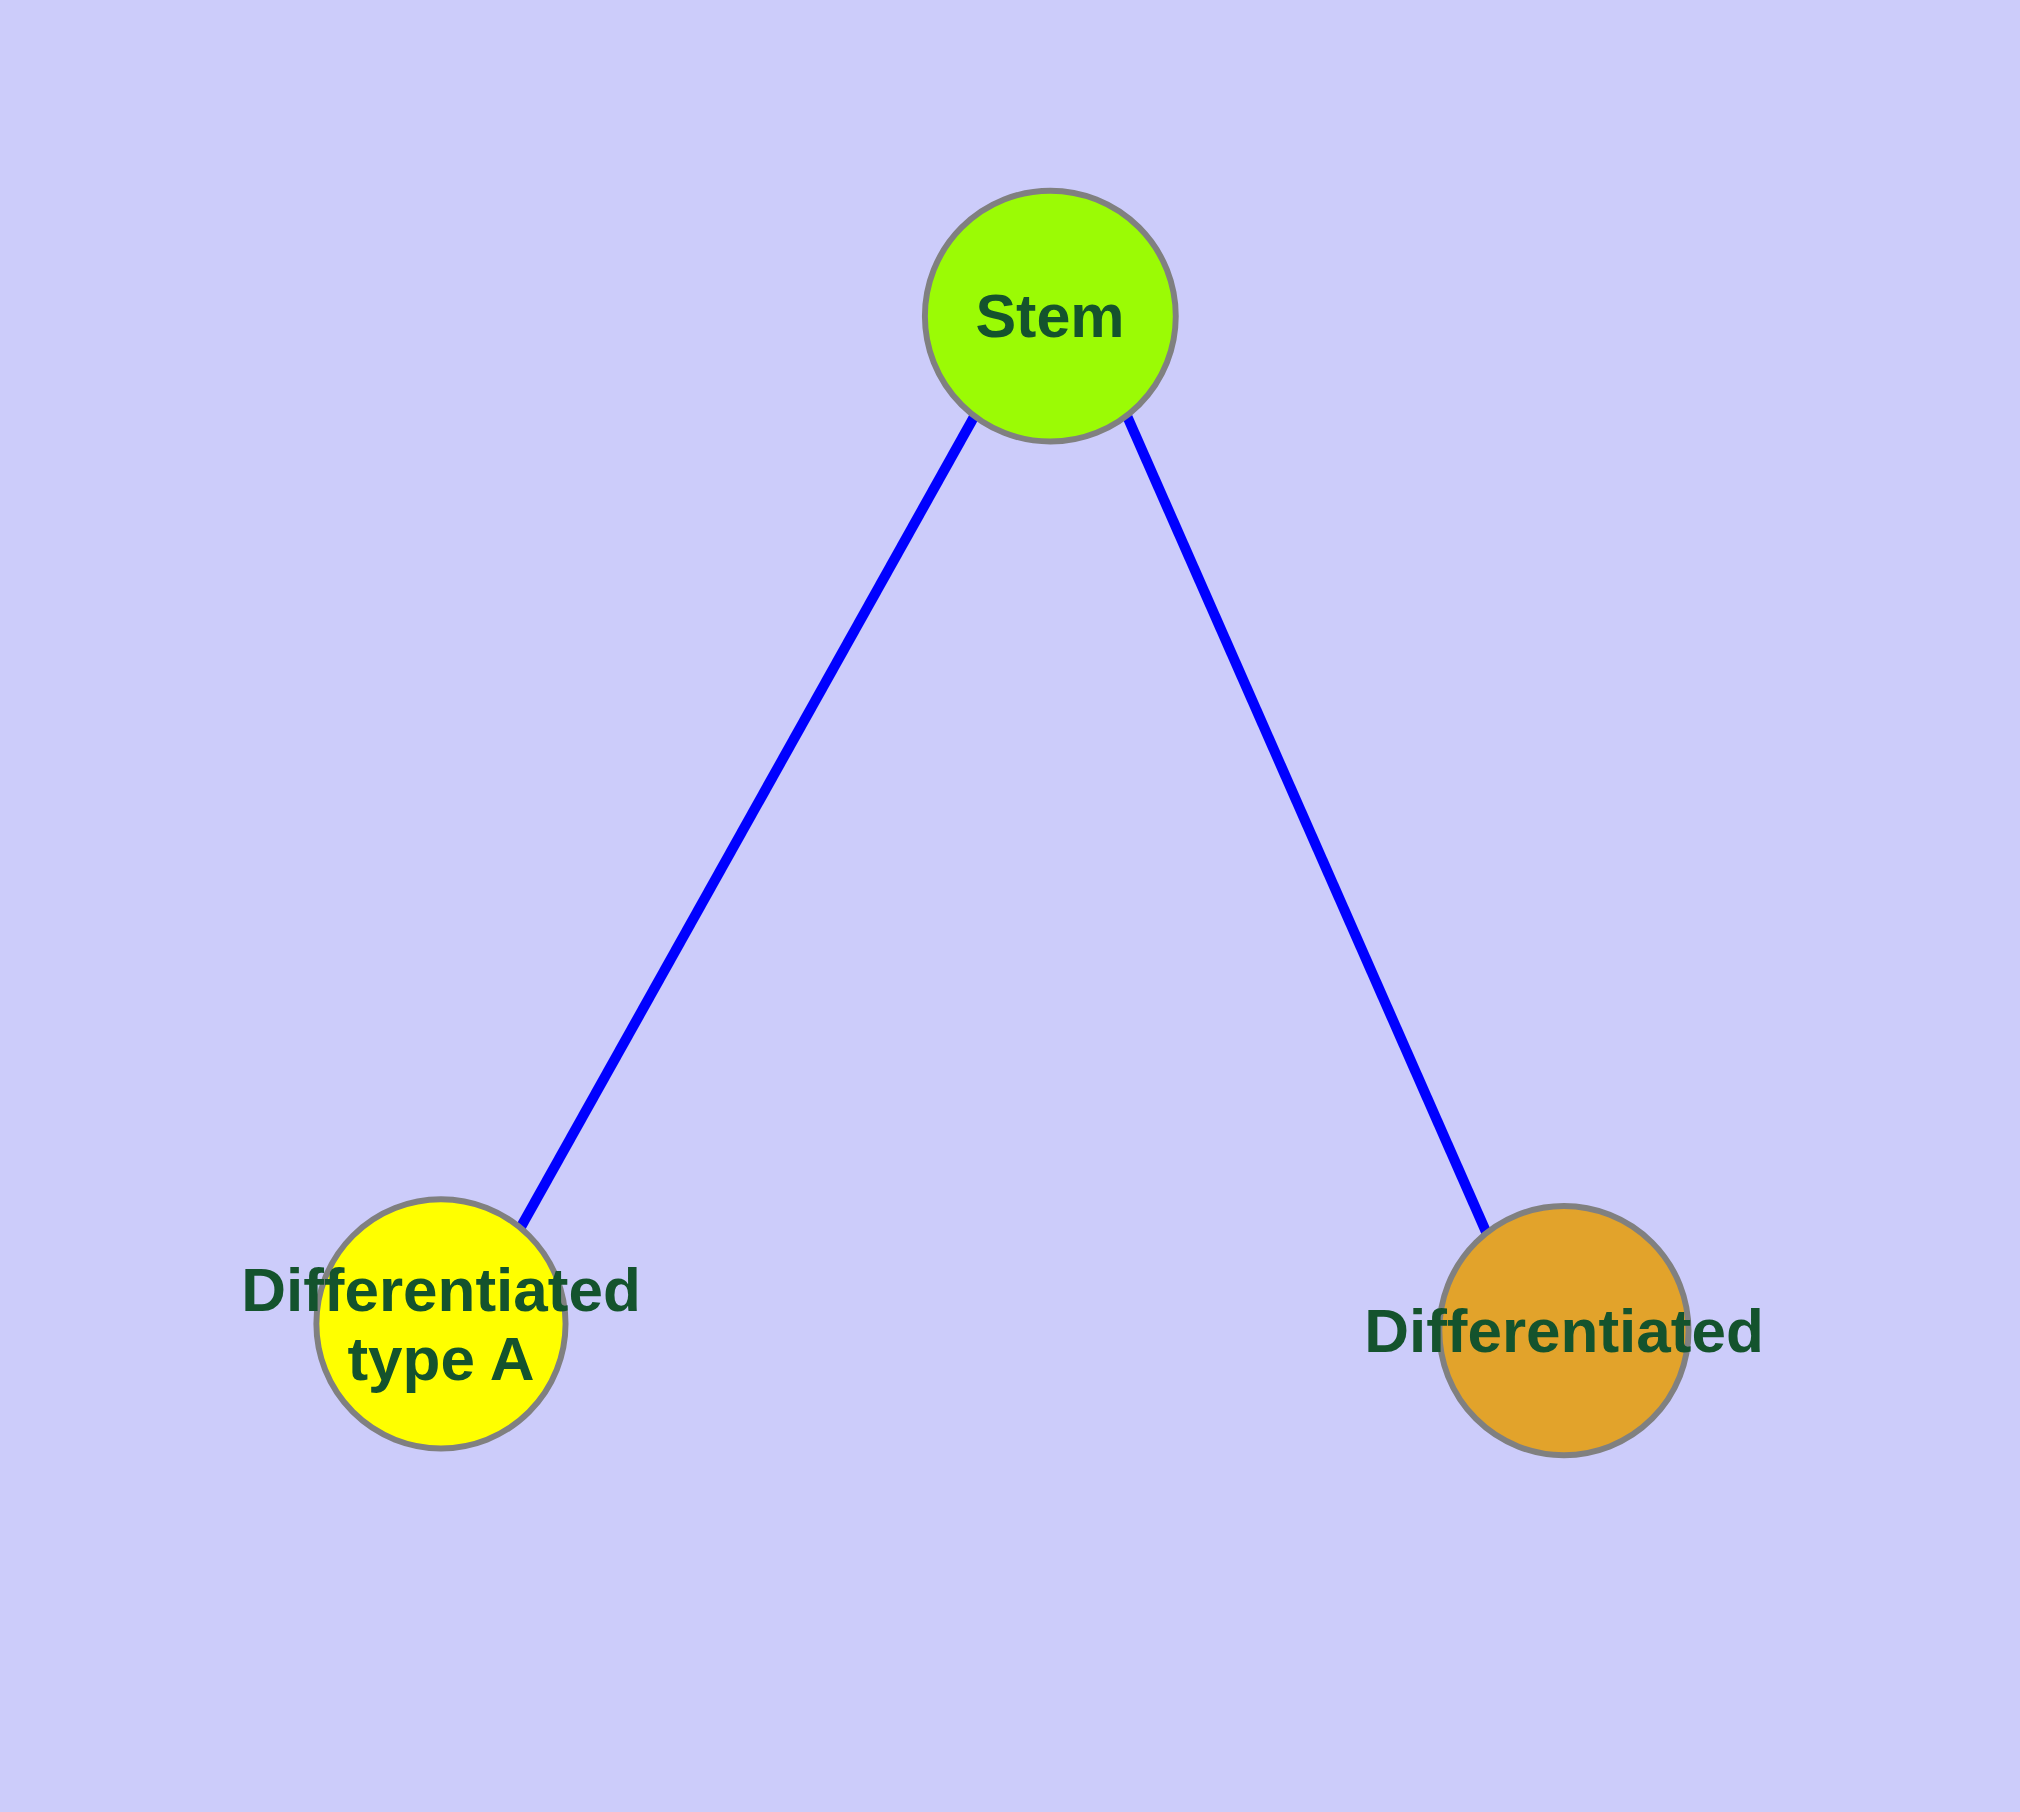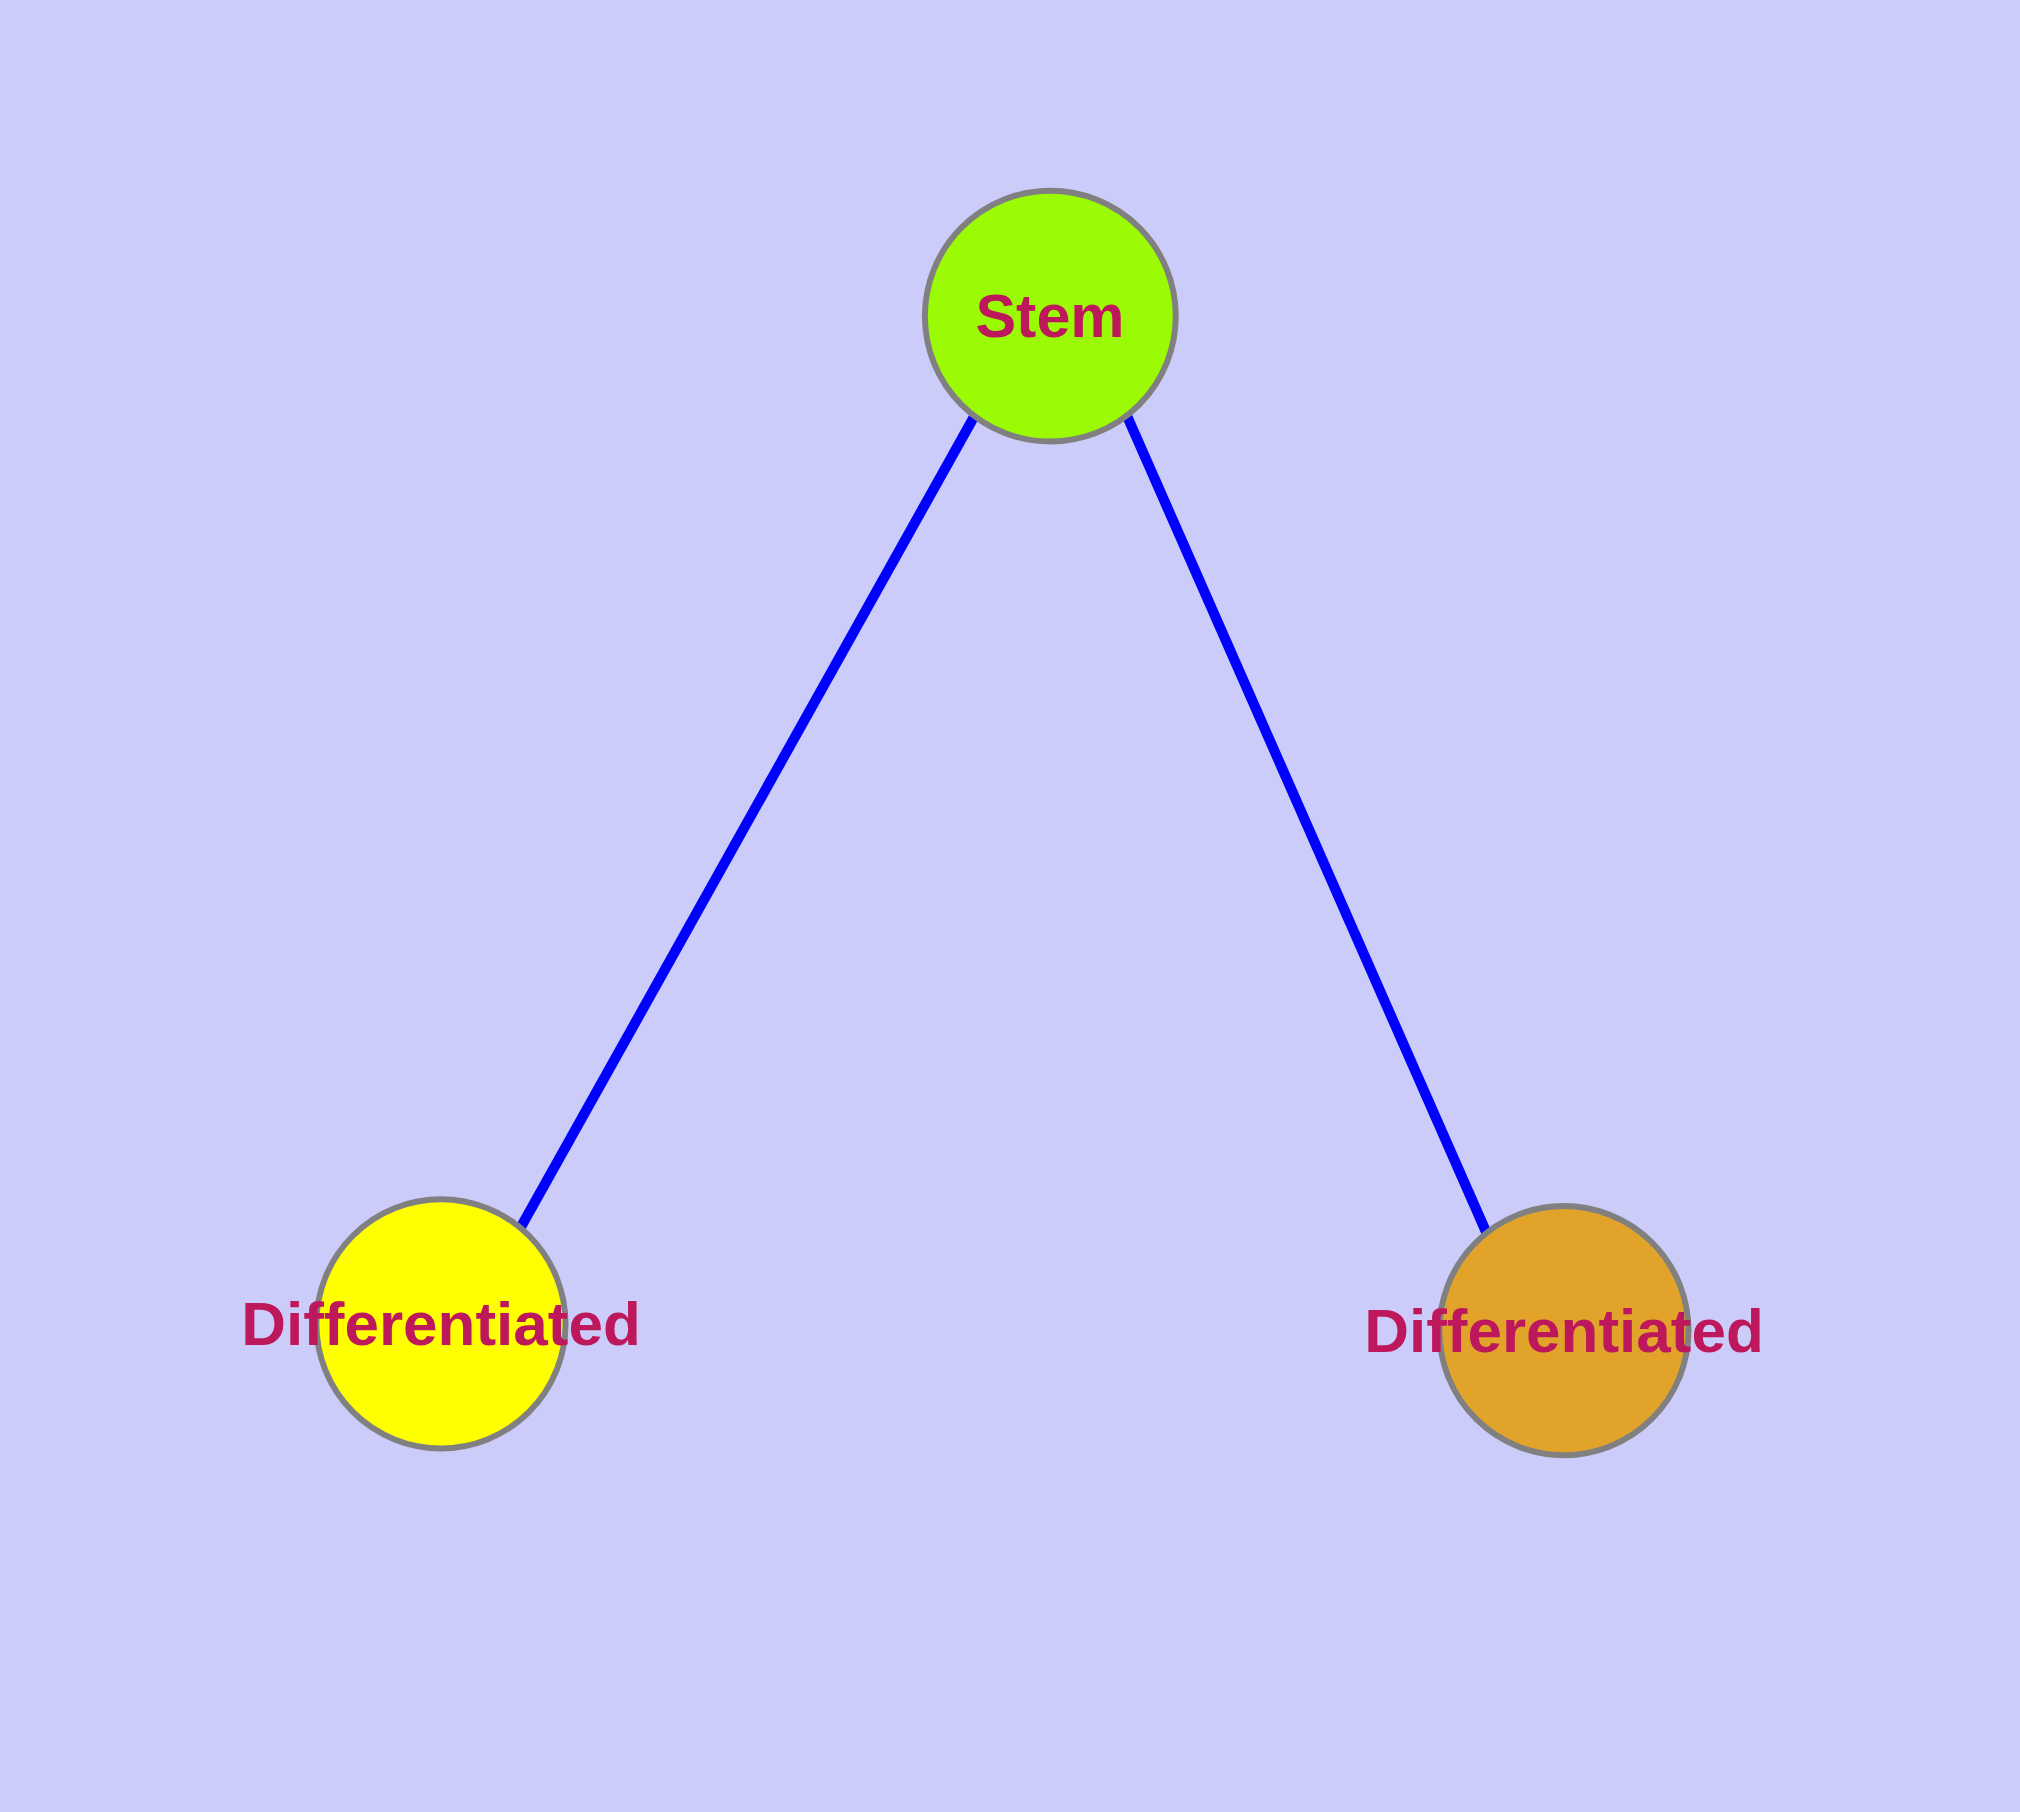--- a/index.html
+++ b/index.html
@@ -20,21 +20,21 @@
     left: 0;
     top: 0;
     width: 2021px;
     height: 1812px;
   }
   .node-label {
     position: absolute;
     text-align: center;
     font-family: "Liberation Sans", sans-serif;
     font-weight: bold;
-    color: #be185d;
+    color: #14532d;
     white-space: nowrap;
     line-height: 1.12;
     pointer-events: none;
     transform: translate(-50%, -50%);
   }
   .node-label.label-stem {
     font-size: 61px;
   }
   .node-label.label-multiline {
     font-size: 62px;
@@ -54,20 +54,21 @@
       <circle cx="1239" cy="373" r="148" fill="#9bfb05" stroke="#808080" stroke-width="7"></circle>
       <circle cx="520" cy="1562" r="147" fill="#ffff00" stroke="#808080" stroke-width="7"></circle>
       <circle cx="1845" cy="1570" r="147" fill="#e2a32b" stroke="#808080" stroke-width="7"></circle>
     </g>
   </svg>
 
   <div class="node-label label-stem" style="left:1050px; top:316px;">Stem</div>
 
   <div class="node-label label-multiline" style="left:441px; top:1324px;">
     <div>Differentiated</div>
+    <div>type A</div>
   </div>
 
   <div class="node-label label-multiline" style="left:1564px; top:1331px;">
     <div>Differentiated</div>
   </div>
 
 </div>
 
 
 </body></html>

